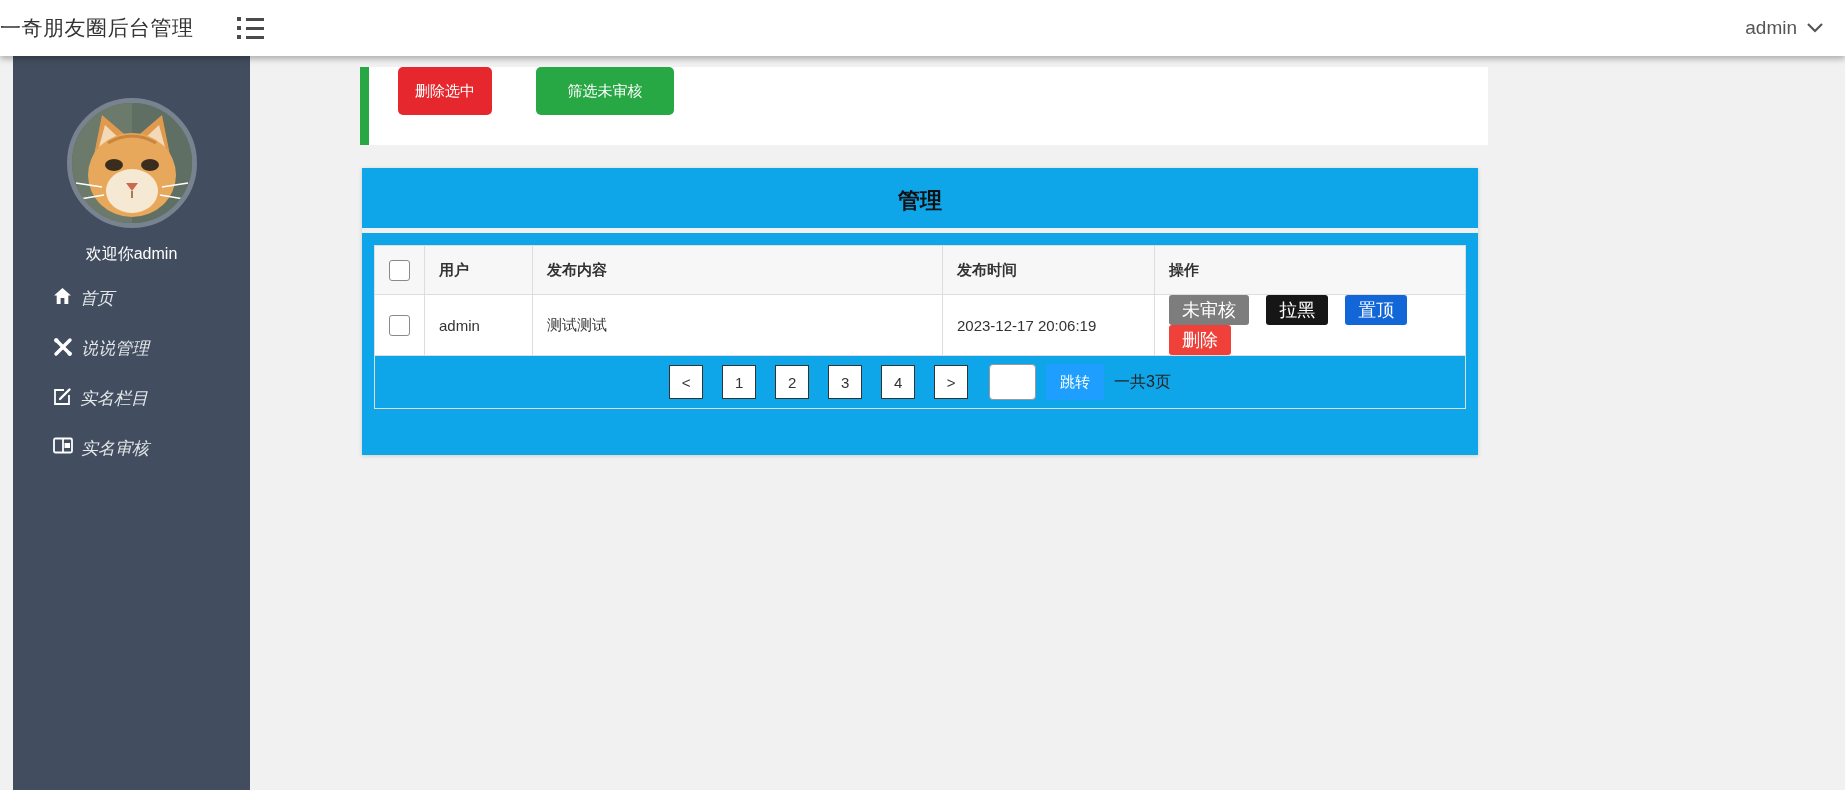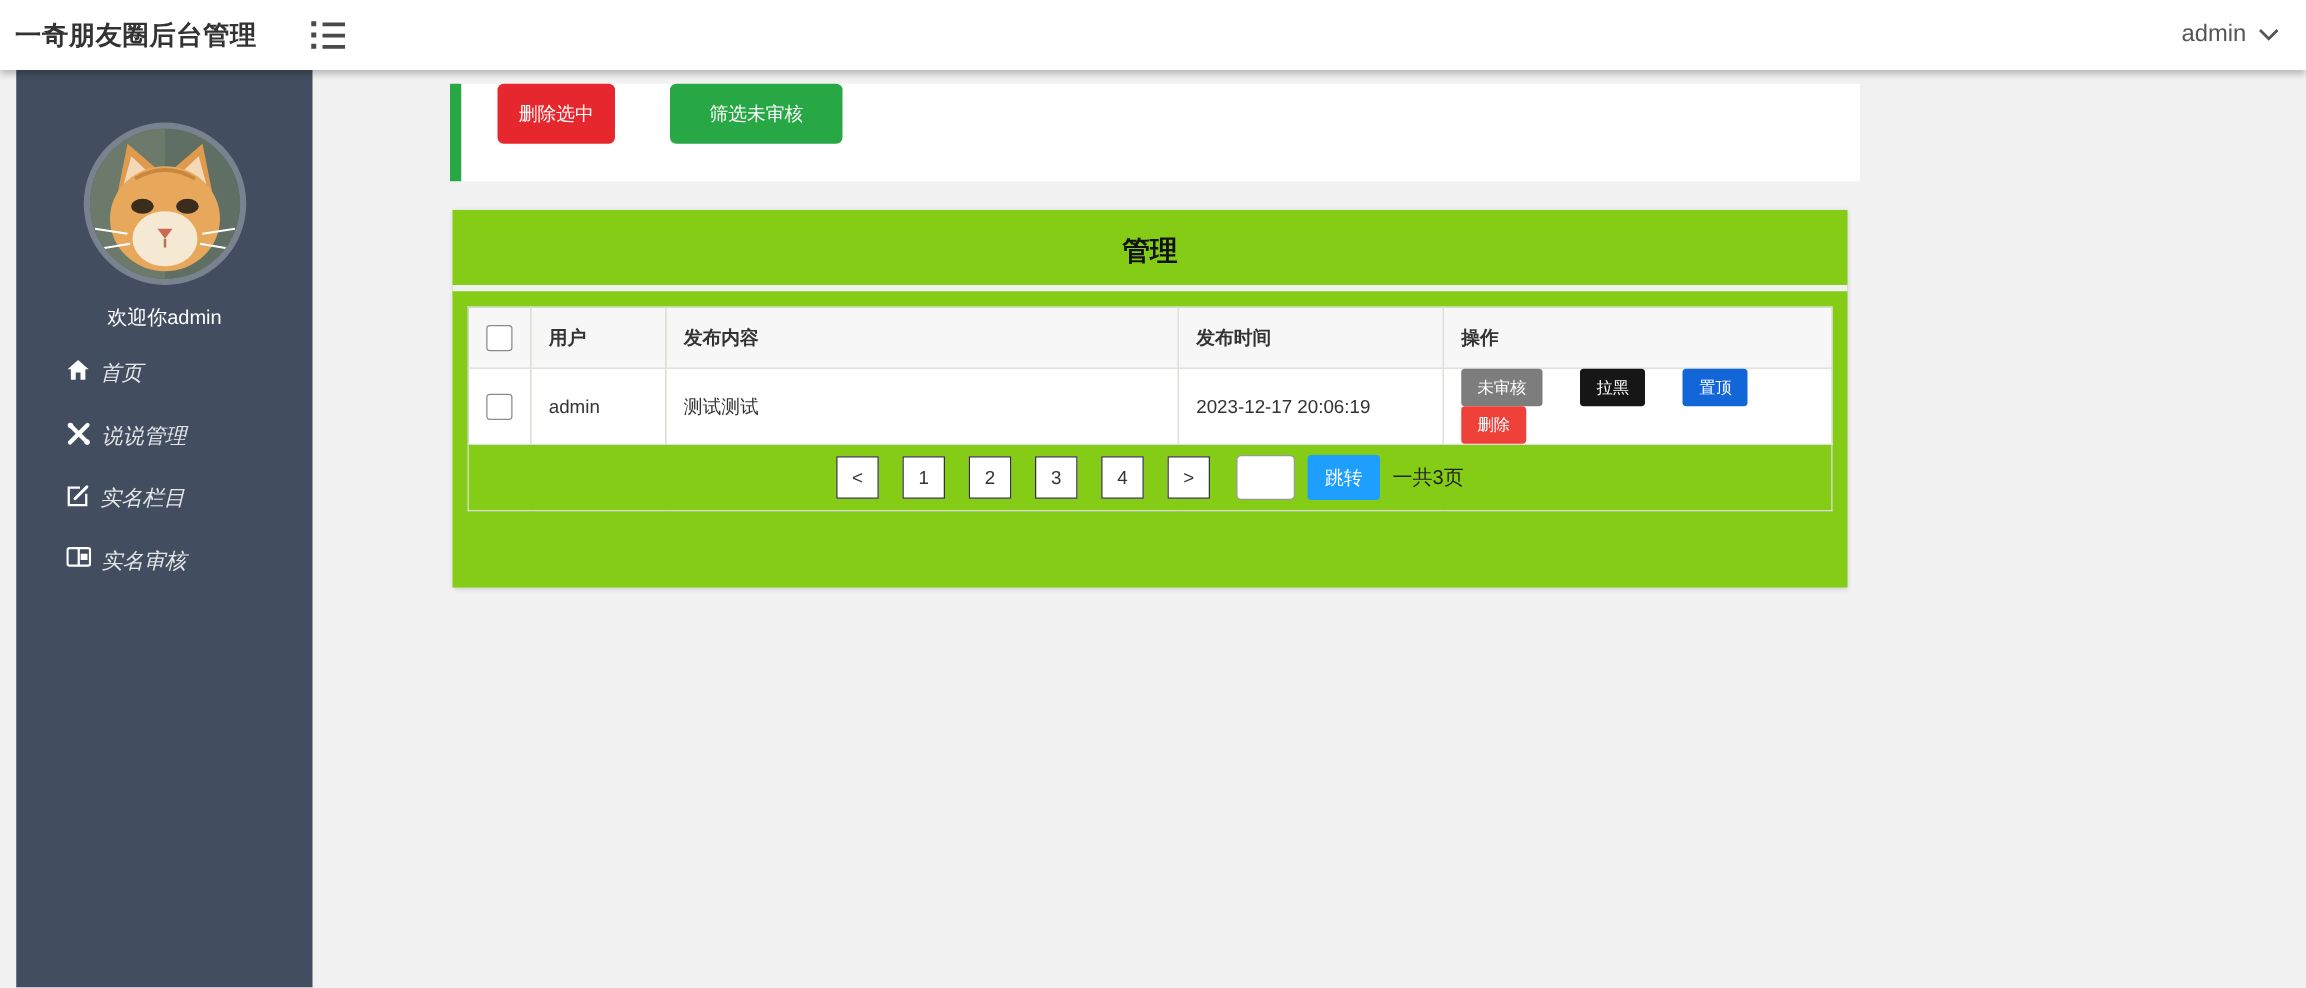--- a/index.html
+++ b/index.html
@@ -5,21 +5,21 @@
   * { margin:0; padding:0; box-sizing:border-box; }
   html,body { width:1845px; height:790px; overflow:hidden; }
   body { font-family:"Liberation Sans","DejaVu Sans",sans-serif; background:#f1f1f1; position:relative; }
 
   
   .app-header {
     position:absolute; left:0; top:0; width:1845px; height:56px;
     background:#ffffff; z-index:30; display:flex; align-items:center;
     box-shadow:0 3px 6px rgba(0,0,0,.28);
   }
-  .app-title { font-size:21px; font-weight:bold; color:#333; padding-left:12px; letter-spacing:.5px; }
+  .app-title { font-size:21px; font-weight:normal; color:#333; letter-spacing:.5px; }
   .list-icon { margin-left:43px; width:28px; height:22px; display:flex; flex-direction:column; justify-content:space-between; cursor:pointer; }
   .list-icon .li-row { display:flex; align-items:center; gap:5px; }
   .list-icon .li-dot { width:4px; height:4px; background:#4a4a4a; }
   .list-icon .li-bar { width:18px; height:3px; background:#4a4a4a; }
   .header-user {
     margin-left:auto; margin-right:22px; display:flex; align-items:center; gap:10px;
     color:#555; font-size:19px; cursor:pointer;
   }
   .chev { width:16px; height:10px; }
 
@@ -44,38 +44,38 @@
     position:absolute; left:123px; top:11px; width:1128px; height:78px;
     background:#fff; border-left:9px solid #28a745; display:flex; align-items:flex-start;
   }
   .btn { border:none; color:#fff; font-size:15px; border-radius:5px; cursor:pointer;
     font-family:inherit; height:48px; }
   .btn-red-lg { background:#e6282e; width:94px; margin-left:29px; }
   .btn-green-lg { background:#28a745; width:138px; margin-left:44px; }
 
   .panel {
     position:absolute; left:125px; top:112px; width:1116px;
-    background:#84cc16; box-shadow:0 1px 4px rgba(0,0,0,.15); padding-bottom:61px;
+    background:#0ea5e9; box-shadow:0 1px 4px rgba(0,0,0,.15); padding-bottom:46px;
   }
   .panel-title { height:65px; line-height:65px; text-align:center; font-size:22px;
     font-weight:bold; color:#111; border-bottom:5px solid #f0f0f0; }
 
   table.data-table { width:1092px; margin:12px 12px 0; border-collapse:collapse; }
   .data-table th, .data-table td { border:1px solid #ddd; font-size:15px; color:#333; }
   .data-table thead th { background:#f7f7f7; text-align:left; font-weight:bold; height:49px; padding-left:14px; }
   .data-table tbody td { background:#fff; height:50px; padding-left:14px; }
   .data-table td.c-check, .data-table th.c-check { text-align:center; padding-left:0; }
   .cell-user { font-size:14px; }
   .cell-content { font-size:14px; color:#444; }
 
   .checkbox { display:inline-block; width:21px; height:21px; border:1px solid #8a8a8a;
     border-radius:3px; background:#fff; vertical-align:middle; cursor:pointer; }
 
-  .act-btn { border:none; color:#fff; font-size:13px; border-radius:3px; height:30px;
-    padding:0 13px; margin-right:26px; cursor:pointer; font-family:inherit; }
+  .act-btn { border:none; color:#fff; font-size:18px; border-radius:3px; height:30px;
+    padding:0 13px; margin-right:13px; cursor:pointer; font-family:inherit; }
   .act-gray  { background:#7d7d7d; }
   .act-black { background:#161616; }
   .act-blue  { background:#1266d8; }
   .act-red   { background:#ef403a; }
 
   .pager-cell { padding:8px 0 !important; }
   .pager { display:flex; align-items:center; justify-content:center; gap:19px; }
   .pg-box { width:34px; height:34px; border:1px solid #333; background:#fff; font-size:15px;
     color:#333; display:flex; align-items:center; justify-content:center; cursor:pointer; }
   .jump-input { width:47px; height:36px; border:1px solid #999; border-radius:4px;

